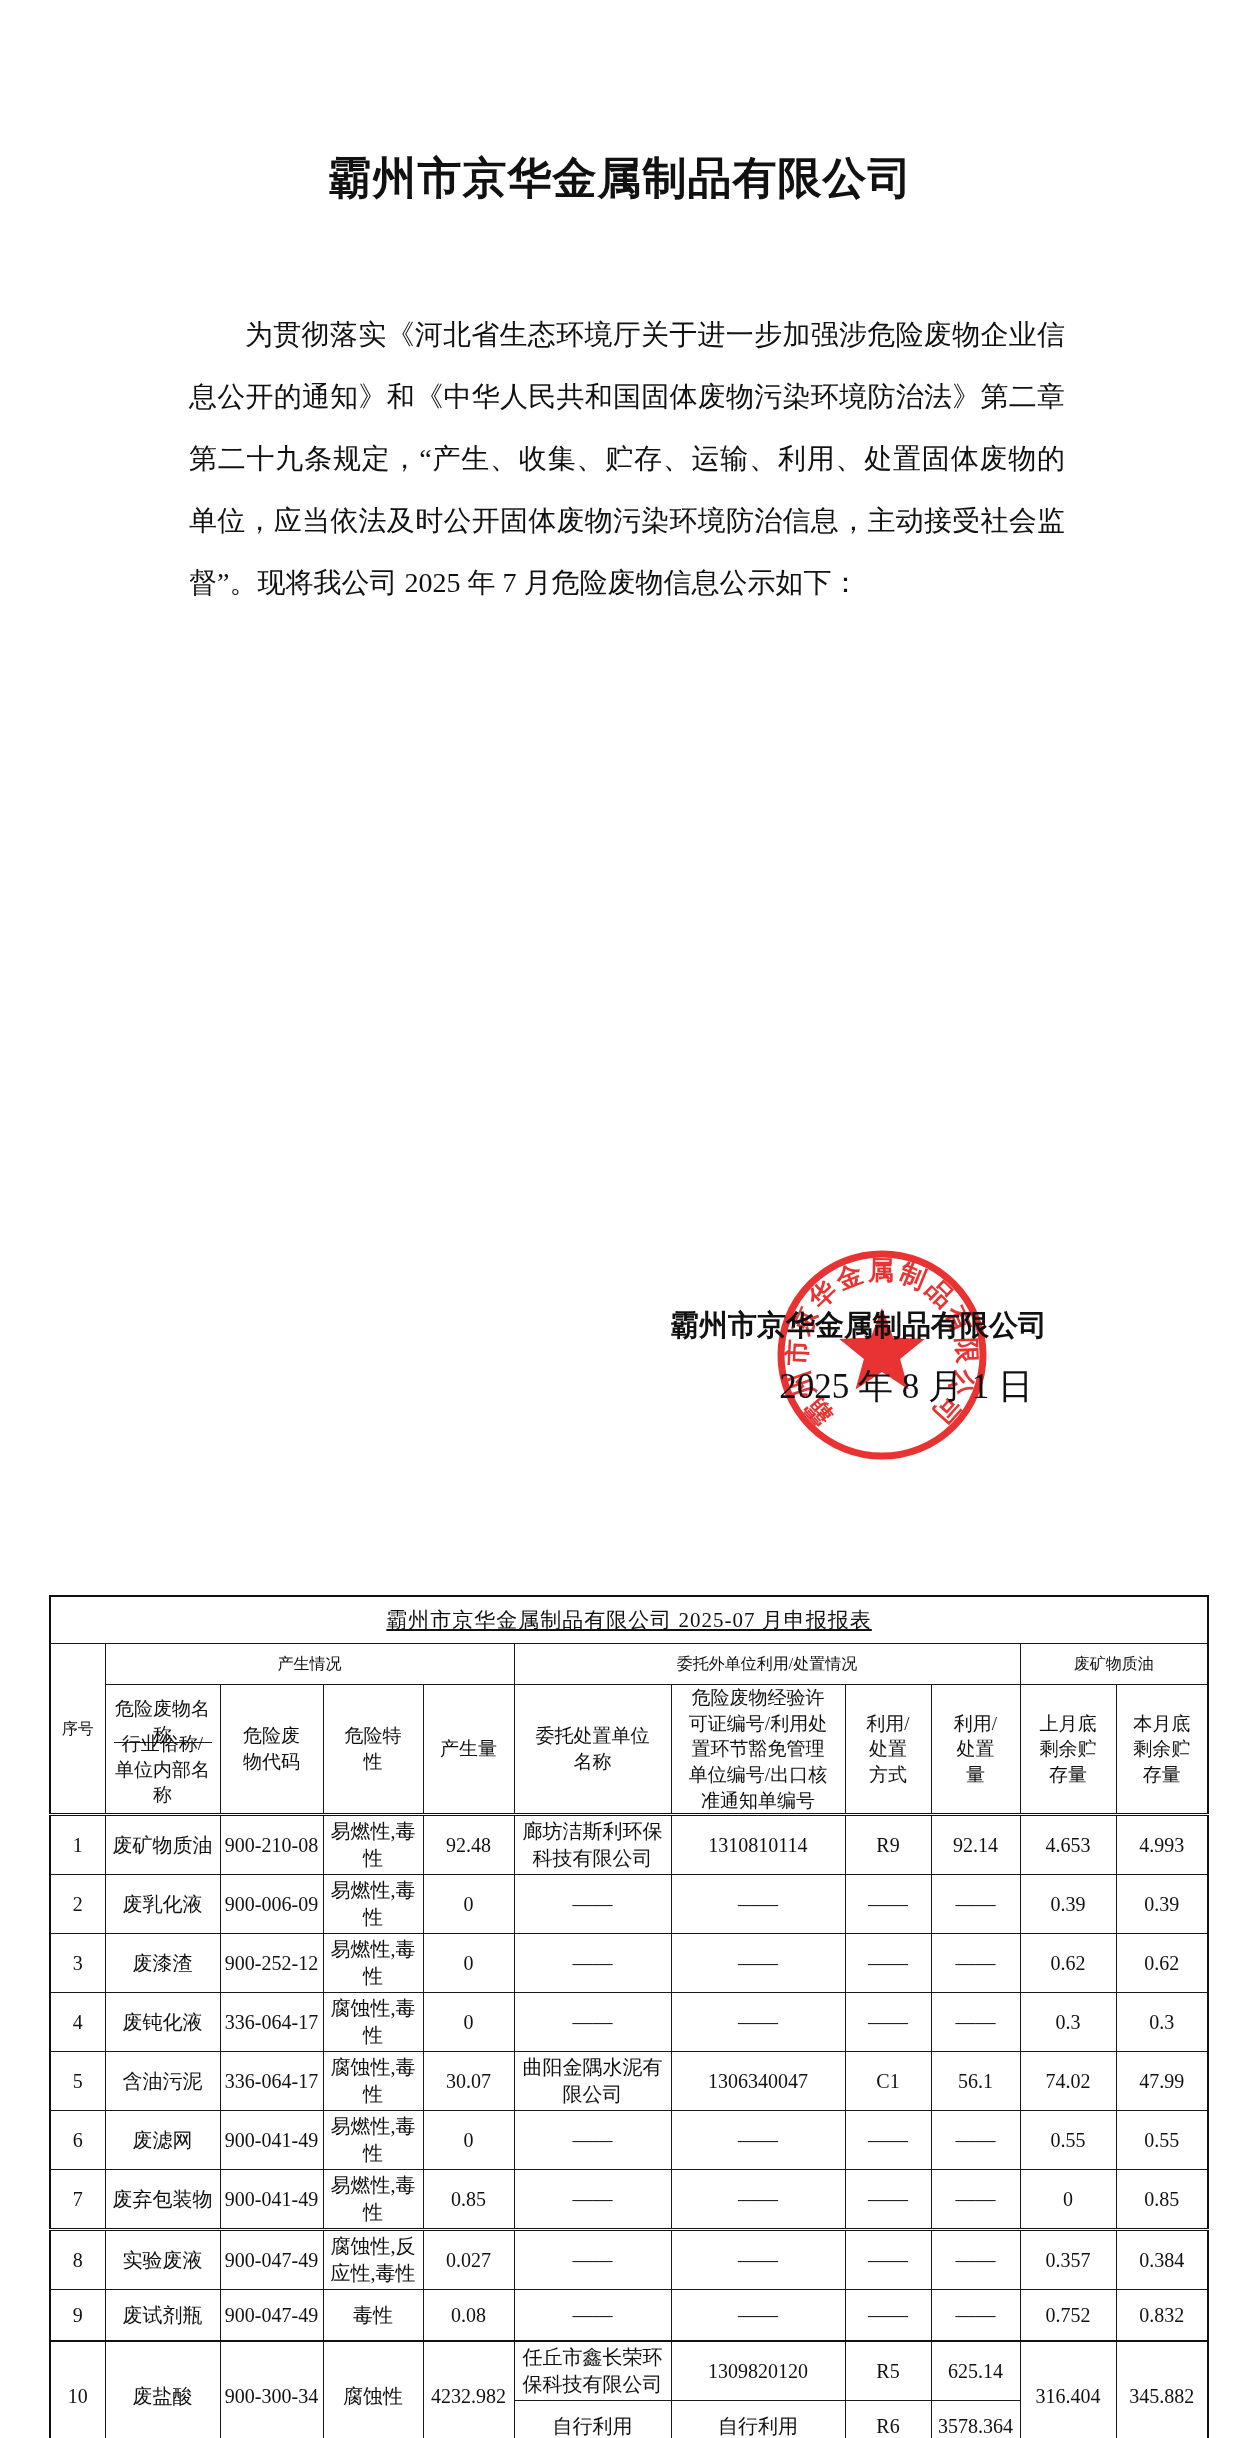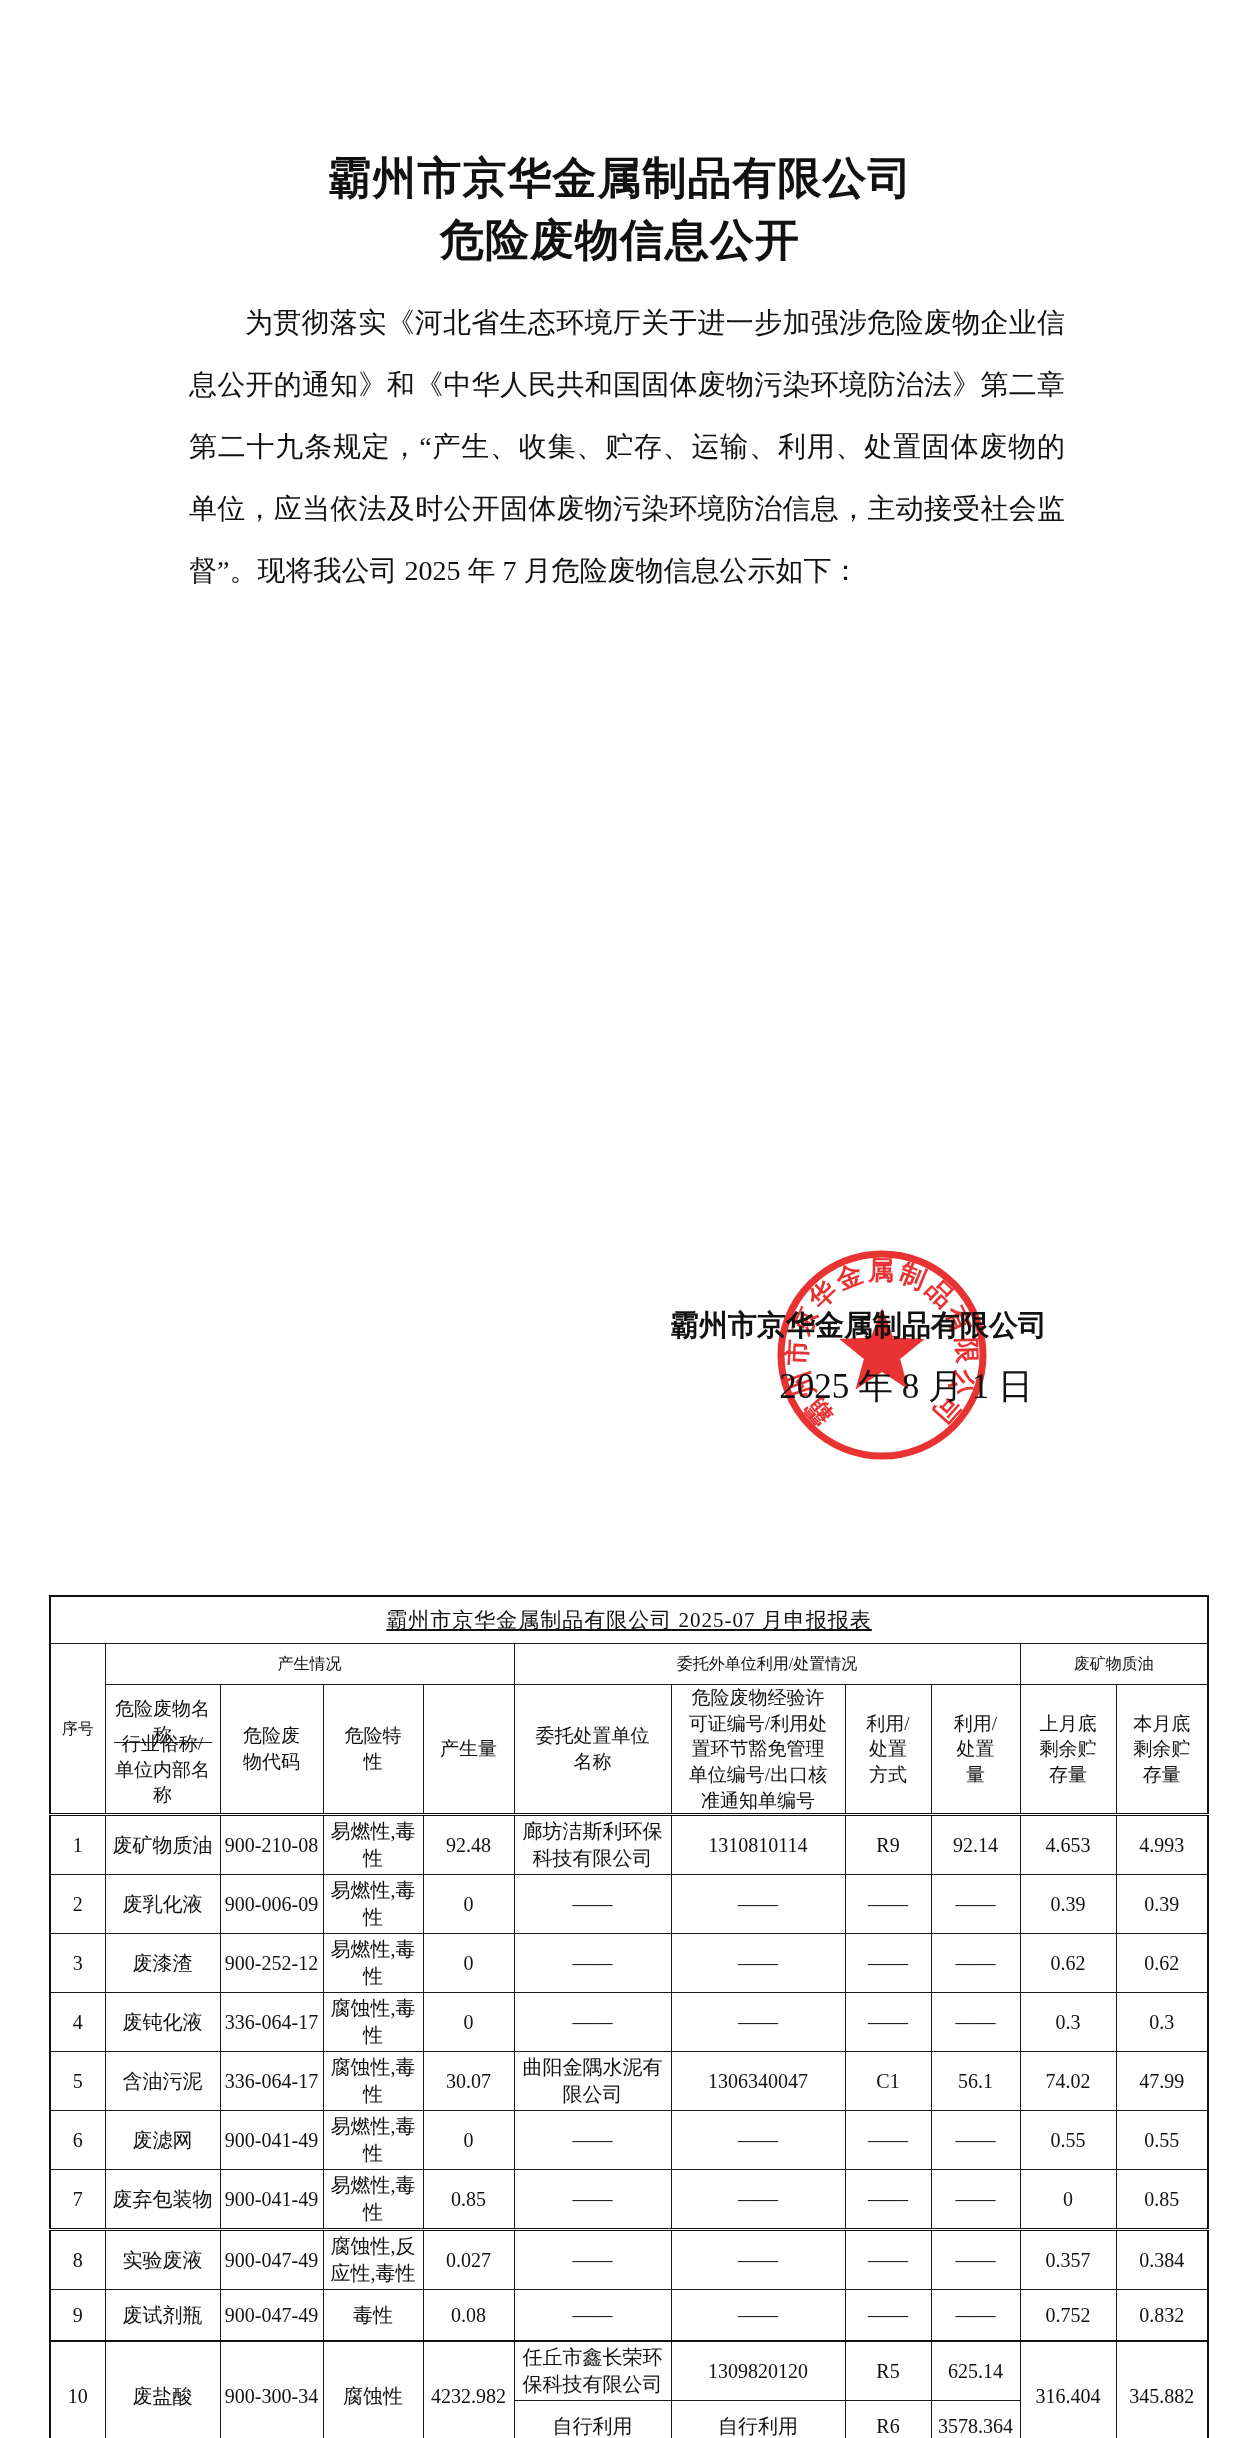--- a/index.html
+++ b/index.html
@@ -7,21 +7,21 @@
     width:1240px;height:2438px;position:relative;
     font-family:"Liberation Serif","DejaVu Serif",serif;
     color:#111;
   }
   .doc-title{
     position:absolute;top:148px;left:0;width:1240px;
     text-align:center;font-weight:bold;font-size:44px;line-height:62px;
     letter-spacing:1px;margin:0;
   }
   .paragraphs{
-    position:absolute;top:292px;left:189px;width:876px;
+    position:absolute;top:304px;left:189px;width:876px;
     font-size:28px;line-height:62px;text-align:justify;
   }
   .paragraphs p{margin:0;text-indent:2em;}
   .signature-block{position:absolute;top:1308px;right:193px;text-align:right;}
   .sig-company{font-size:29px;font-weight:bold;line-height:34px;}
   .sig-date{font-size:35px;line-height:34px;margin-top:28px;padding-right:14px;}
   .stamp{position:absolute;left:768px;top:1242px;opacity:.88;}
   .report{
     position:absolute;left:49px;top:1595px;width:1158px;
     border-collapse:collapse;table-layout:fixed;
@@ -44,21 +44,20 @@
   .sep-double td{border-top:3px double #111;}
   .sep-thick td{border-top:2px solid #111;}
 </style>
 </head>
 <body>
 
 <div>
 
   <h1 class="doc-title">
     <span>霸州市京华金属制品有限公司</span><br>
-    <span>危险废物信息公开</span>
   </h1>
 
   <div class="paragraphs">
     <p>为贯彻落实《河北省生态环境厅关于进一步加强涉危险废物企业信息公开的通知》和《中华人民共和国固体废物污染环境防治法》第二章第二十九条规定，“产生、收集、贮存、运输、利用、处置固体废物的单位，应当依法及时公开固体废物污染环境防治信息，主动接受社会监督”。现将我公司 2025 年 7 月危险废物信息公示如下：</p>
   </div>
 
   <svg class="stamp" width="228" height="228" viewBox="768 1242 228 228">
     <circle cx="882" cy="1355" r="101" fill="none" stroke="#e61717" stroke-width="7"></circle>
     <polygon fill="#e61717" points="882,1308 893.2,1337.6 924.8,1339.1 900.1,1358.9 908.5,1389.4 882,1372 855.5,1389.4 863.9,1358.9 839.2,1339.1 870.8,1337.6"></polygon>
     <defs>

